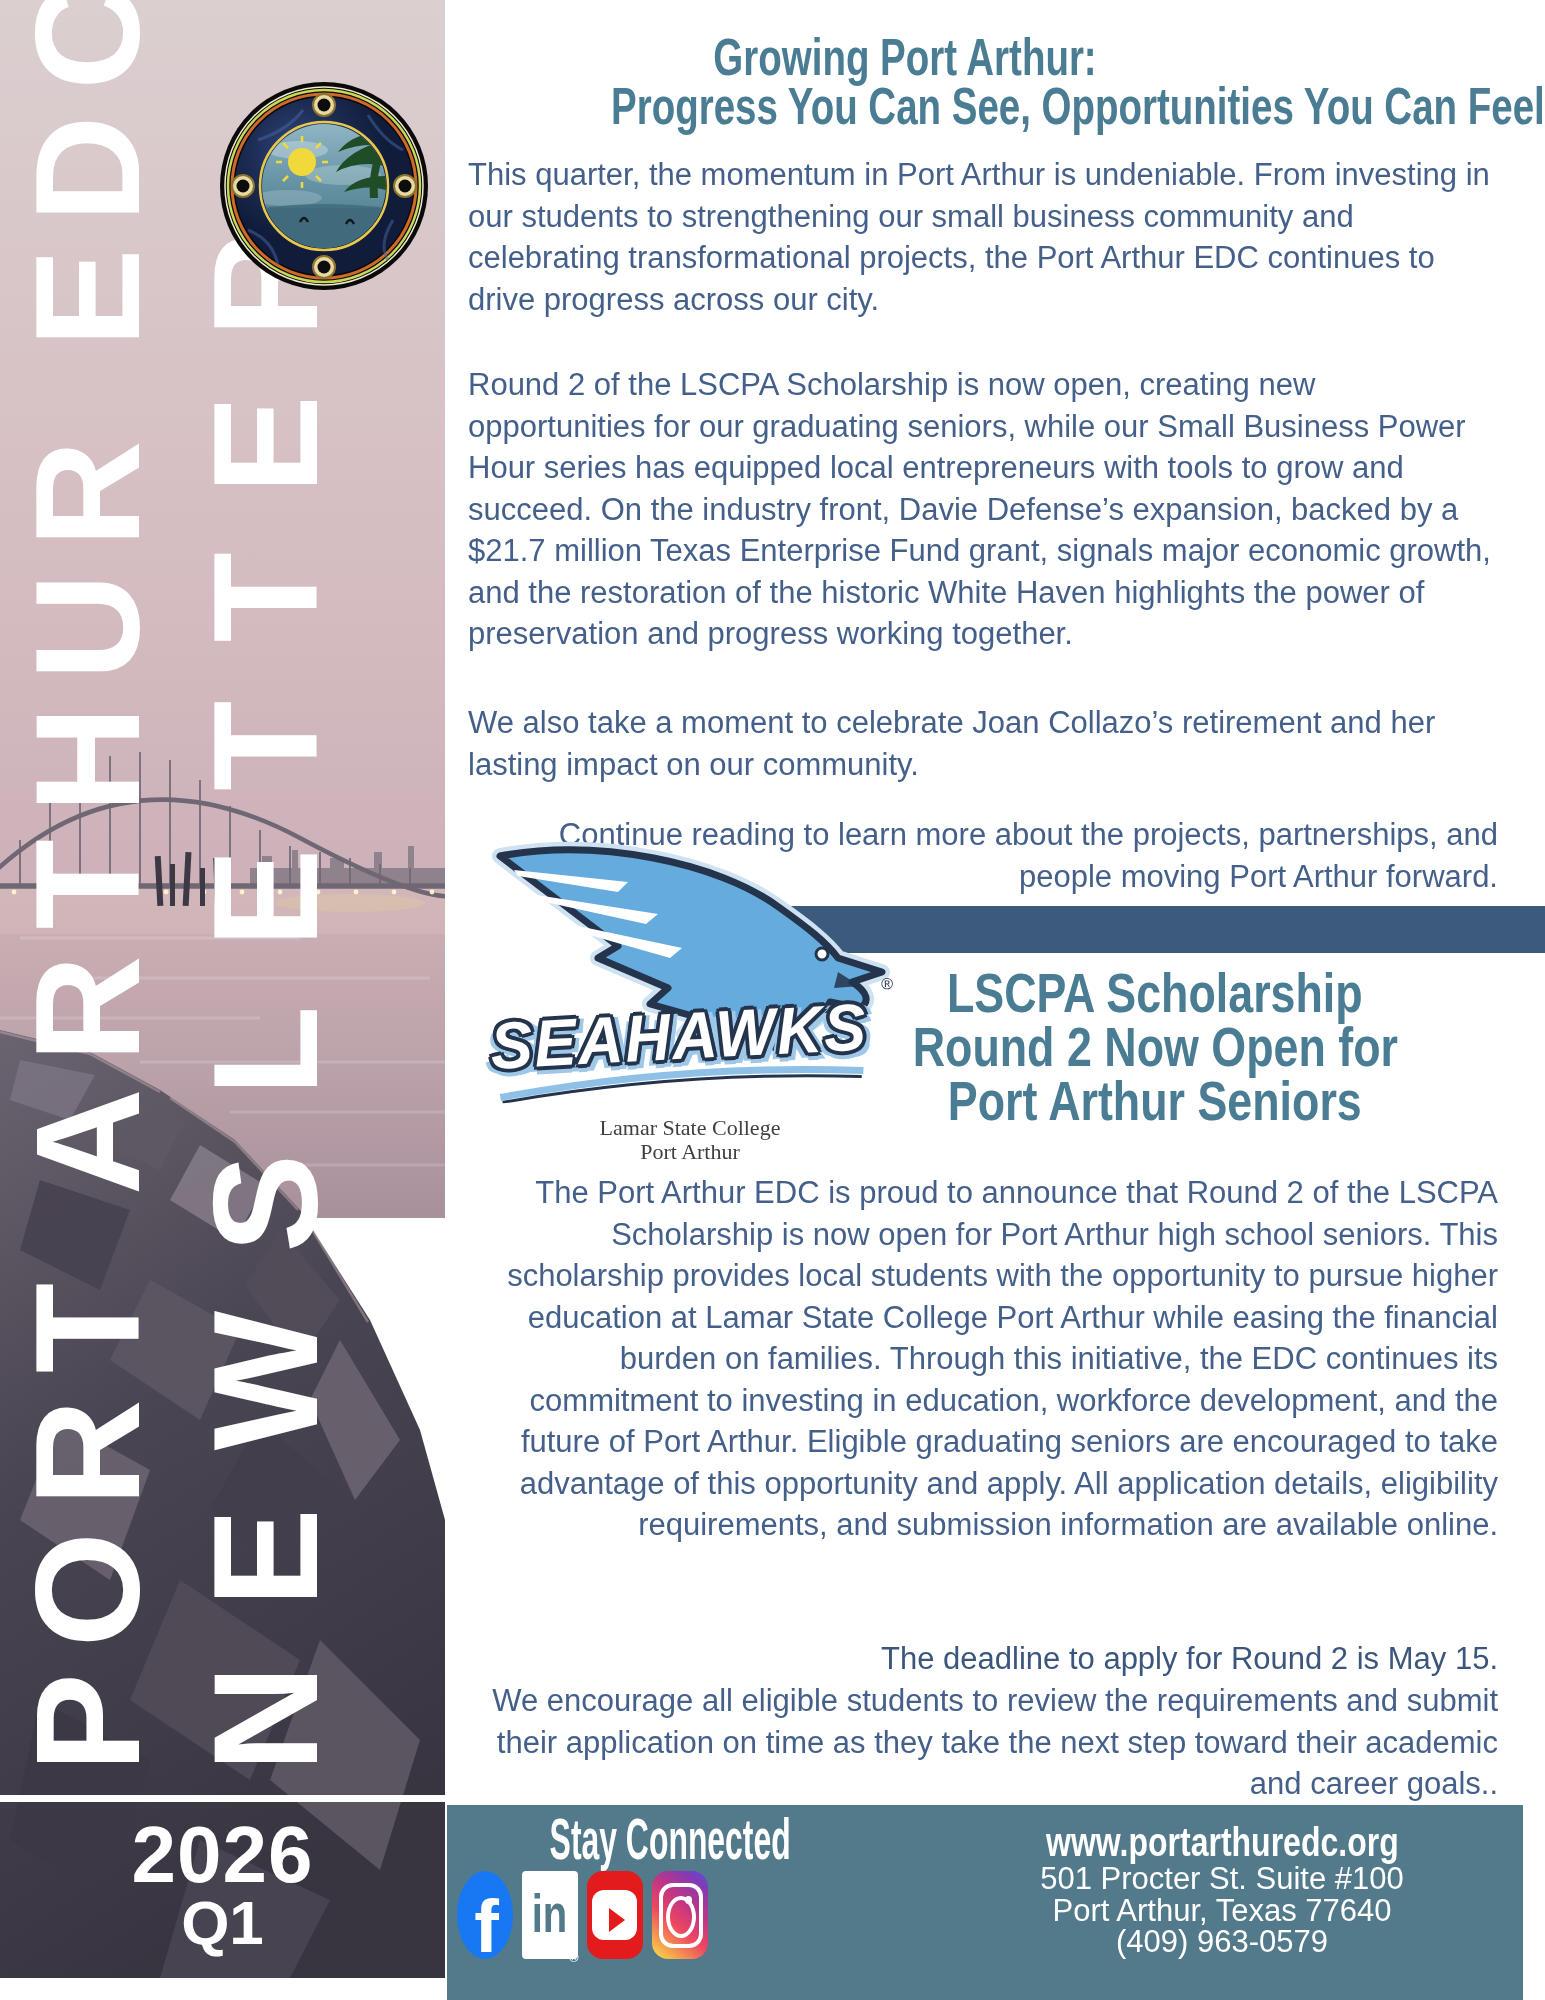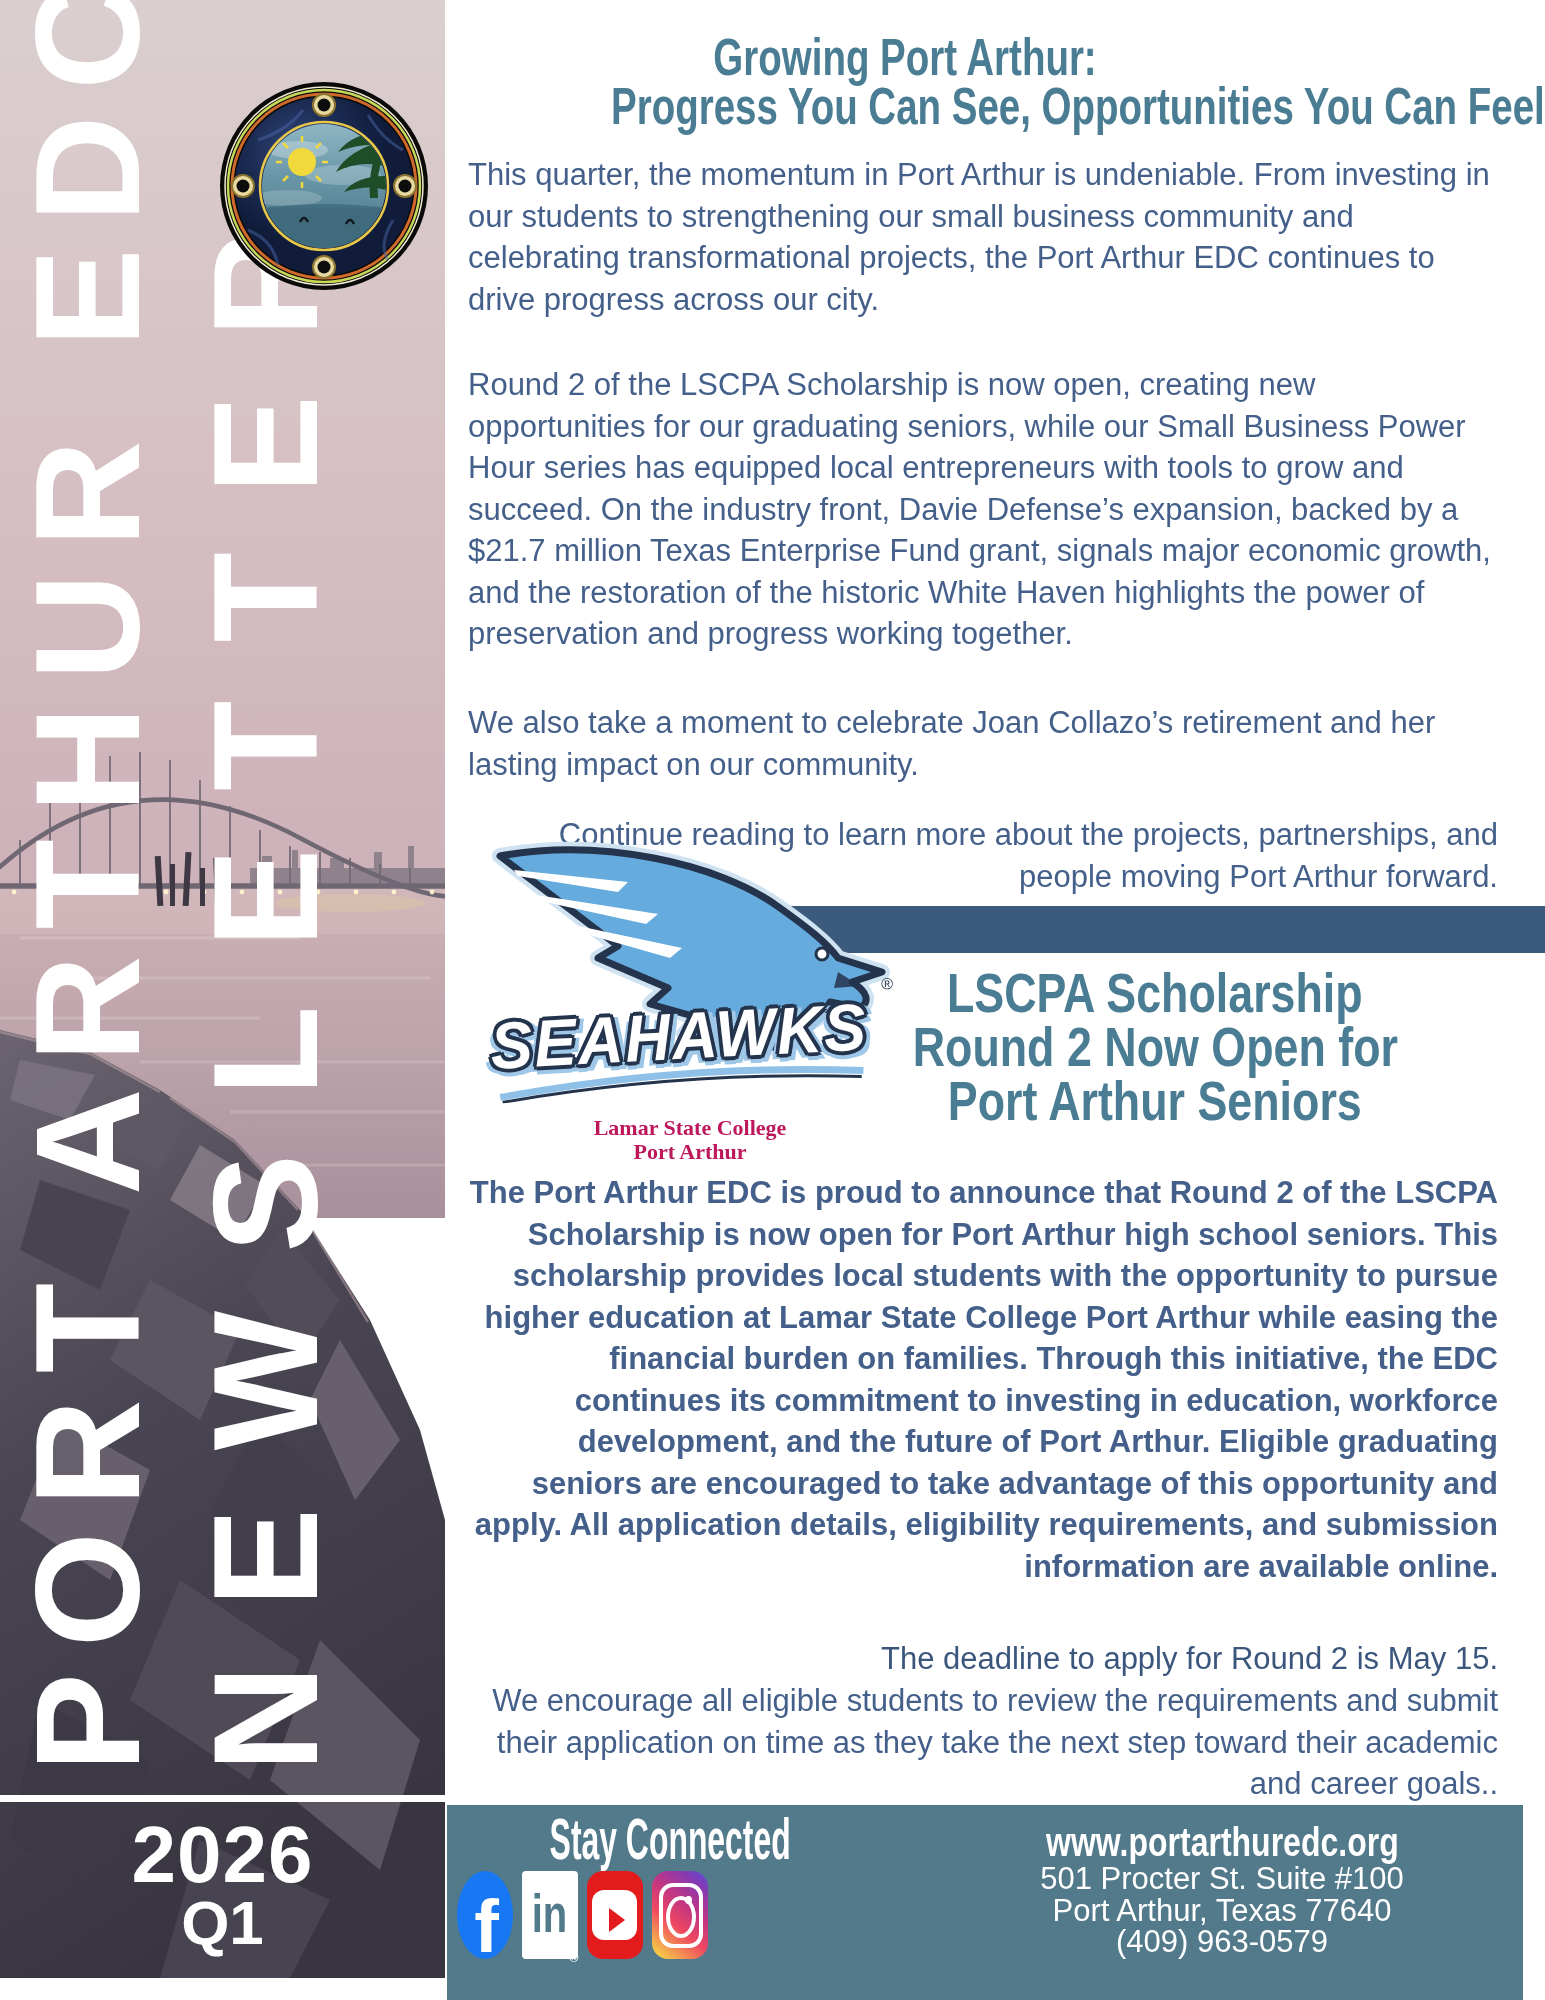--- a/index.html
+++ b/index.html
@@ -44,23 +44,23 @@
 
   #wordmark{position:absolute;left:470px;top:998px;width:420px;text-align:center;z-index:4;transform:rotate(-3deg);}
   #wordmark .wm{font-style:italic;font-weight:bold;font-size:66px;letter-spacing:2px;color:#ffffff;
      display:inline-block;transform:scaleX(0.95);
      text-shadow:3px 3px 0 #24344d,-3px -3px 0 #24344d,3px -3px 0 #24344d,-3px 3px 0 #24344d,
                  0 4px 0 #24344d,4px 0 0 #24344d,0 -4px 0 #24344d,-4px 0 0 #24344d,
                  7px 7px 0 #9ec7e8,-7px 5px 0 #9ec7e8,0 8px 0 #9ec7e8,8px 0 0 #9ec7e8;}
   #wordmark .reg{position:absolute;right:-6px;top:-12px;color:#24344d;font-size:16px;font-style:normal;}
   #swoosh{margin-top:-6px;}
   #college{position:absolute;left:480px;top:1116px;width:420px;text-align:center;z-index:4;
-     font-family:"Liberation Serif",serif;font-weight:bold;color:#be185d;font-size:22px;line-height:24px;}
-
-  #p5{top:1172px;font-weight:bold;}
+     font-family:"Liberation Serif",serif;font-weight:normal;color:#404040;font-size:22px;line-height:24px;}
+
+  #p5{top:1172px;}
   #deadline{top:1638px;font-weight:normal;color:#3b567d;}
   #p6{top:1680px;}
 
   
   #footer{position:absolute;left:447px;top:1805px;width:1076px;height:207px;background:#527a8b;}
   #f-left{position:absolute;left:4px;top:8px;width:262px;text-align:center;color:#fff;}
   #f-left .sc{font-size:58px;line-height:52px;font-weight:bold;display:inline-block;
               transform:scaleX(0.55);transform-origin:center;white-space:nowrap;}
   #icons{display:flex;justify-content:center;gap:9px;margin-top:6px;position:relative;}
   .icon{width:56px;height:88px;position:relative;flex:0 0 auto;}

